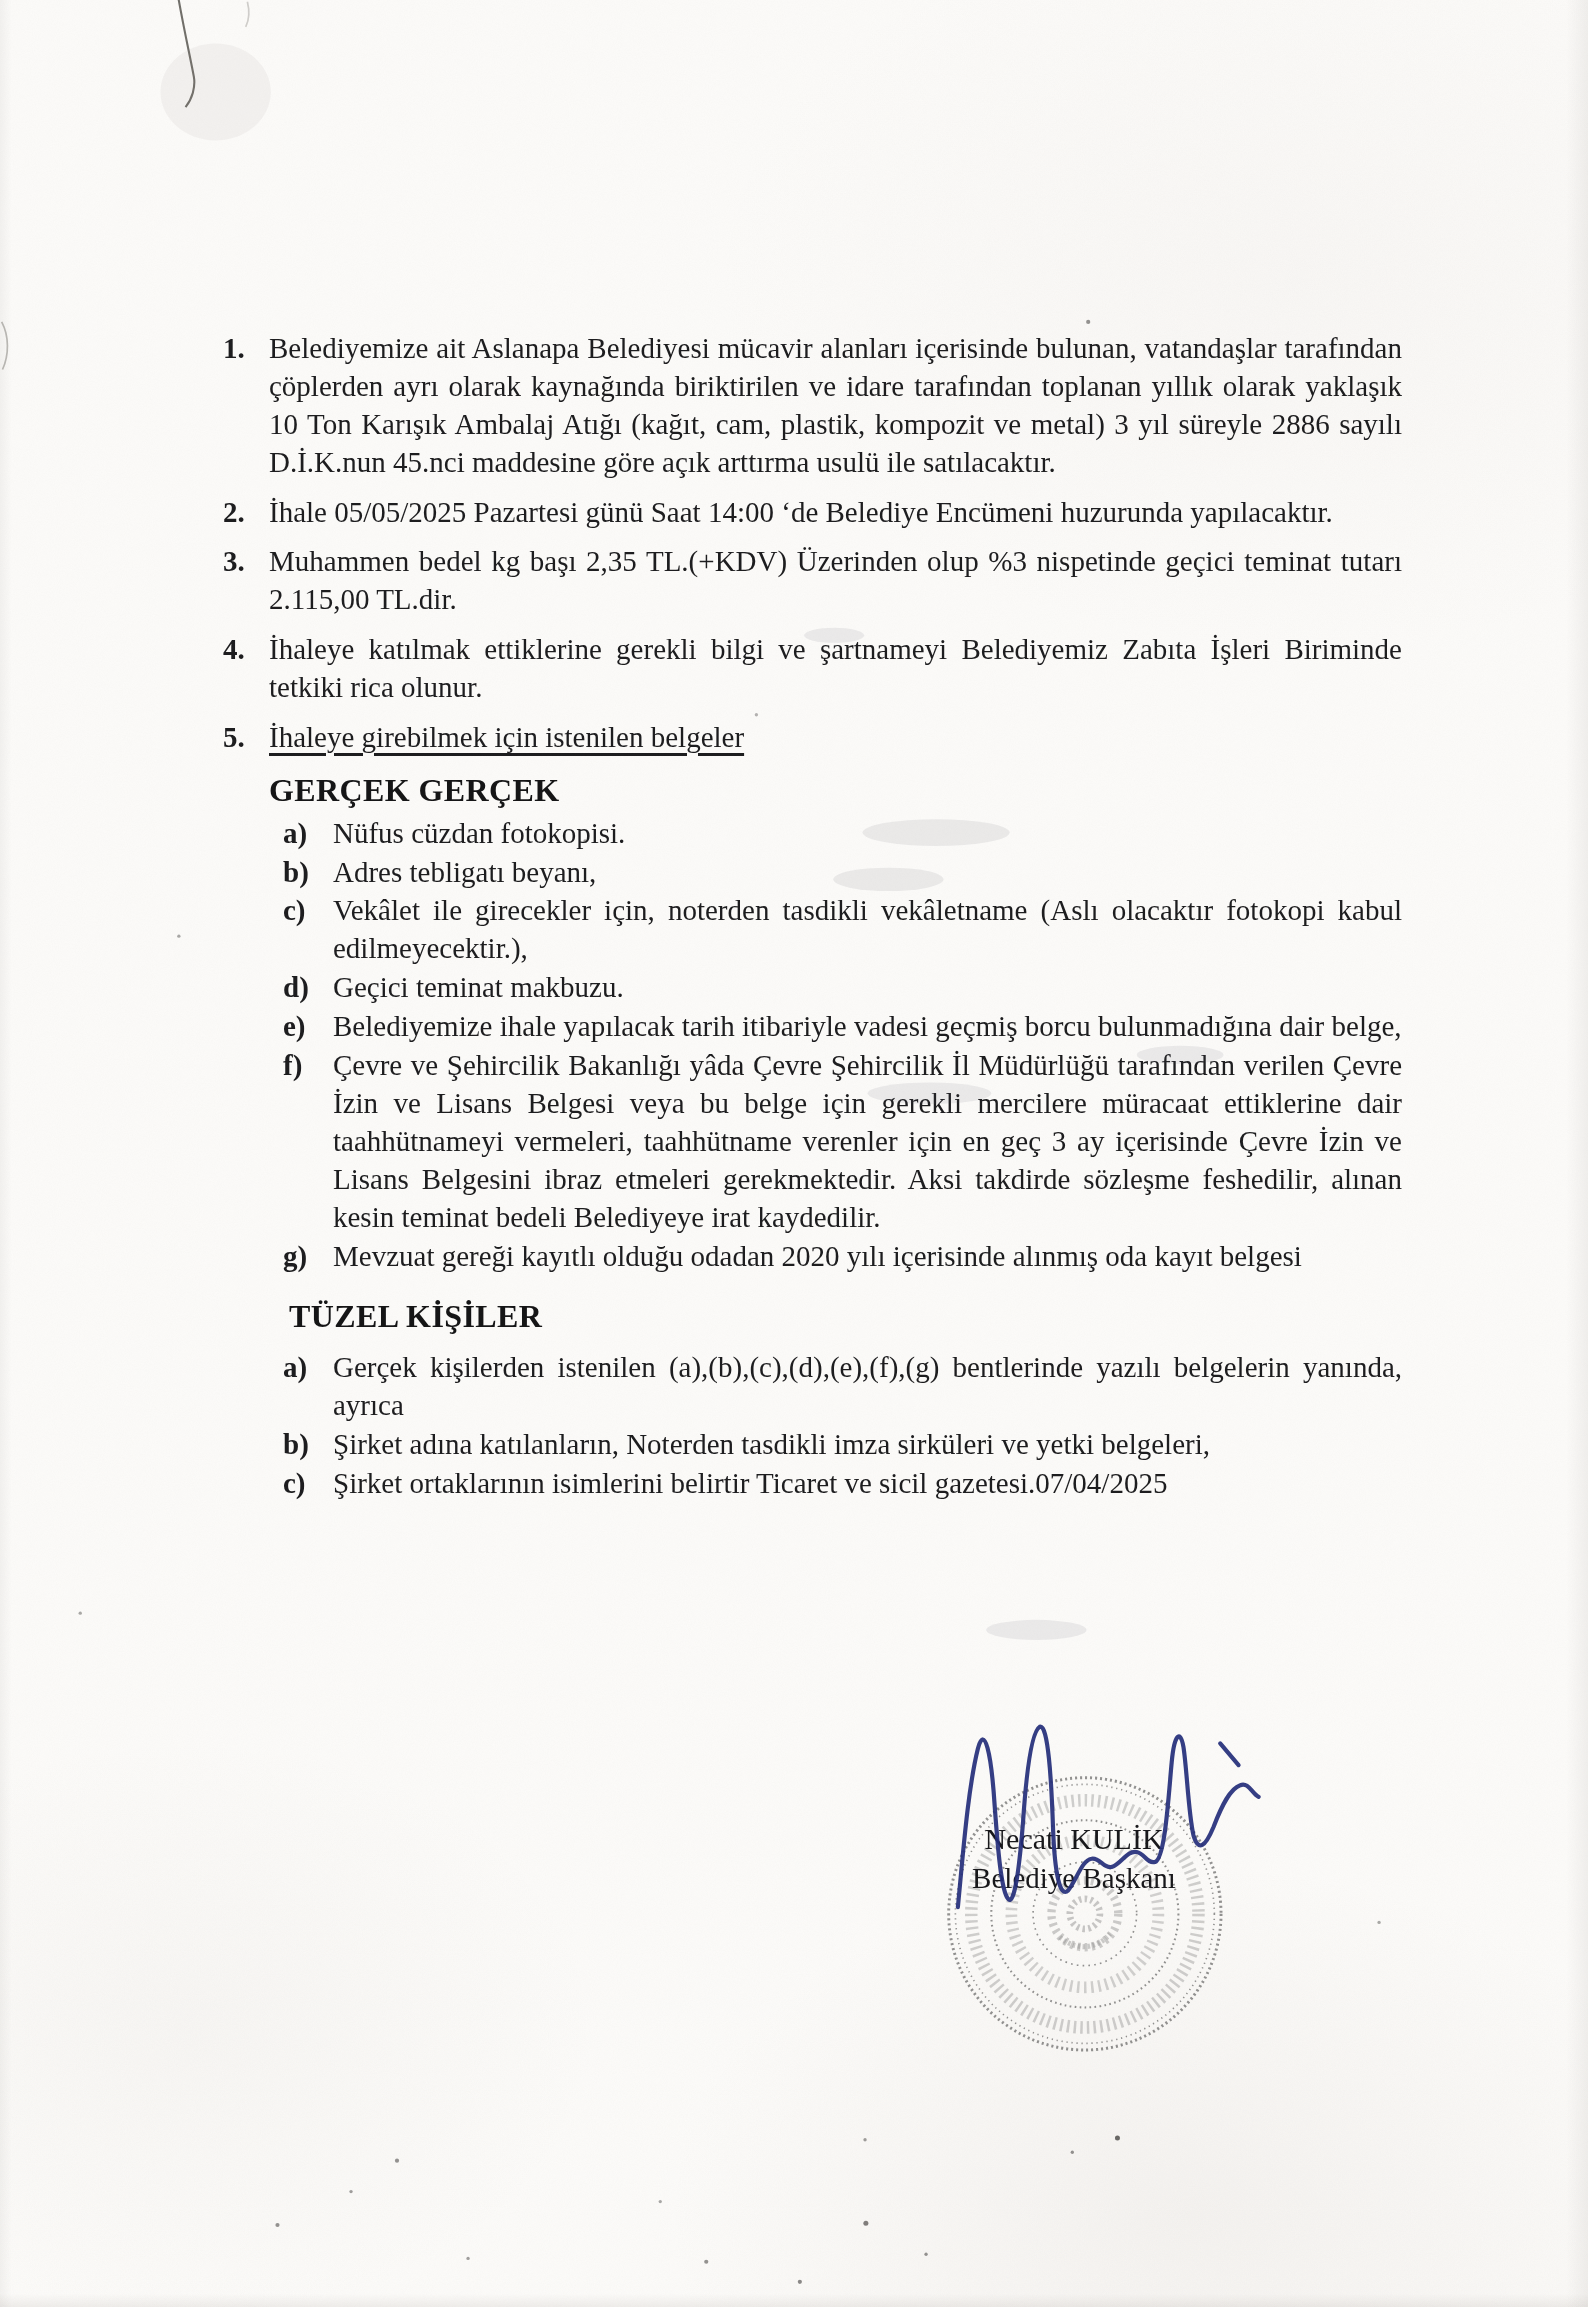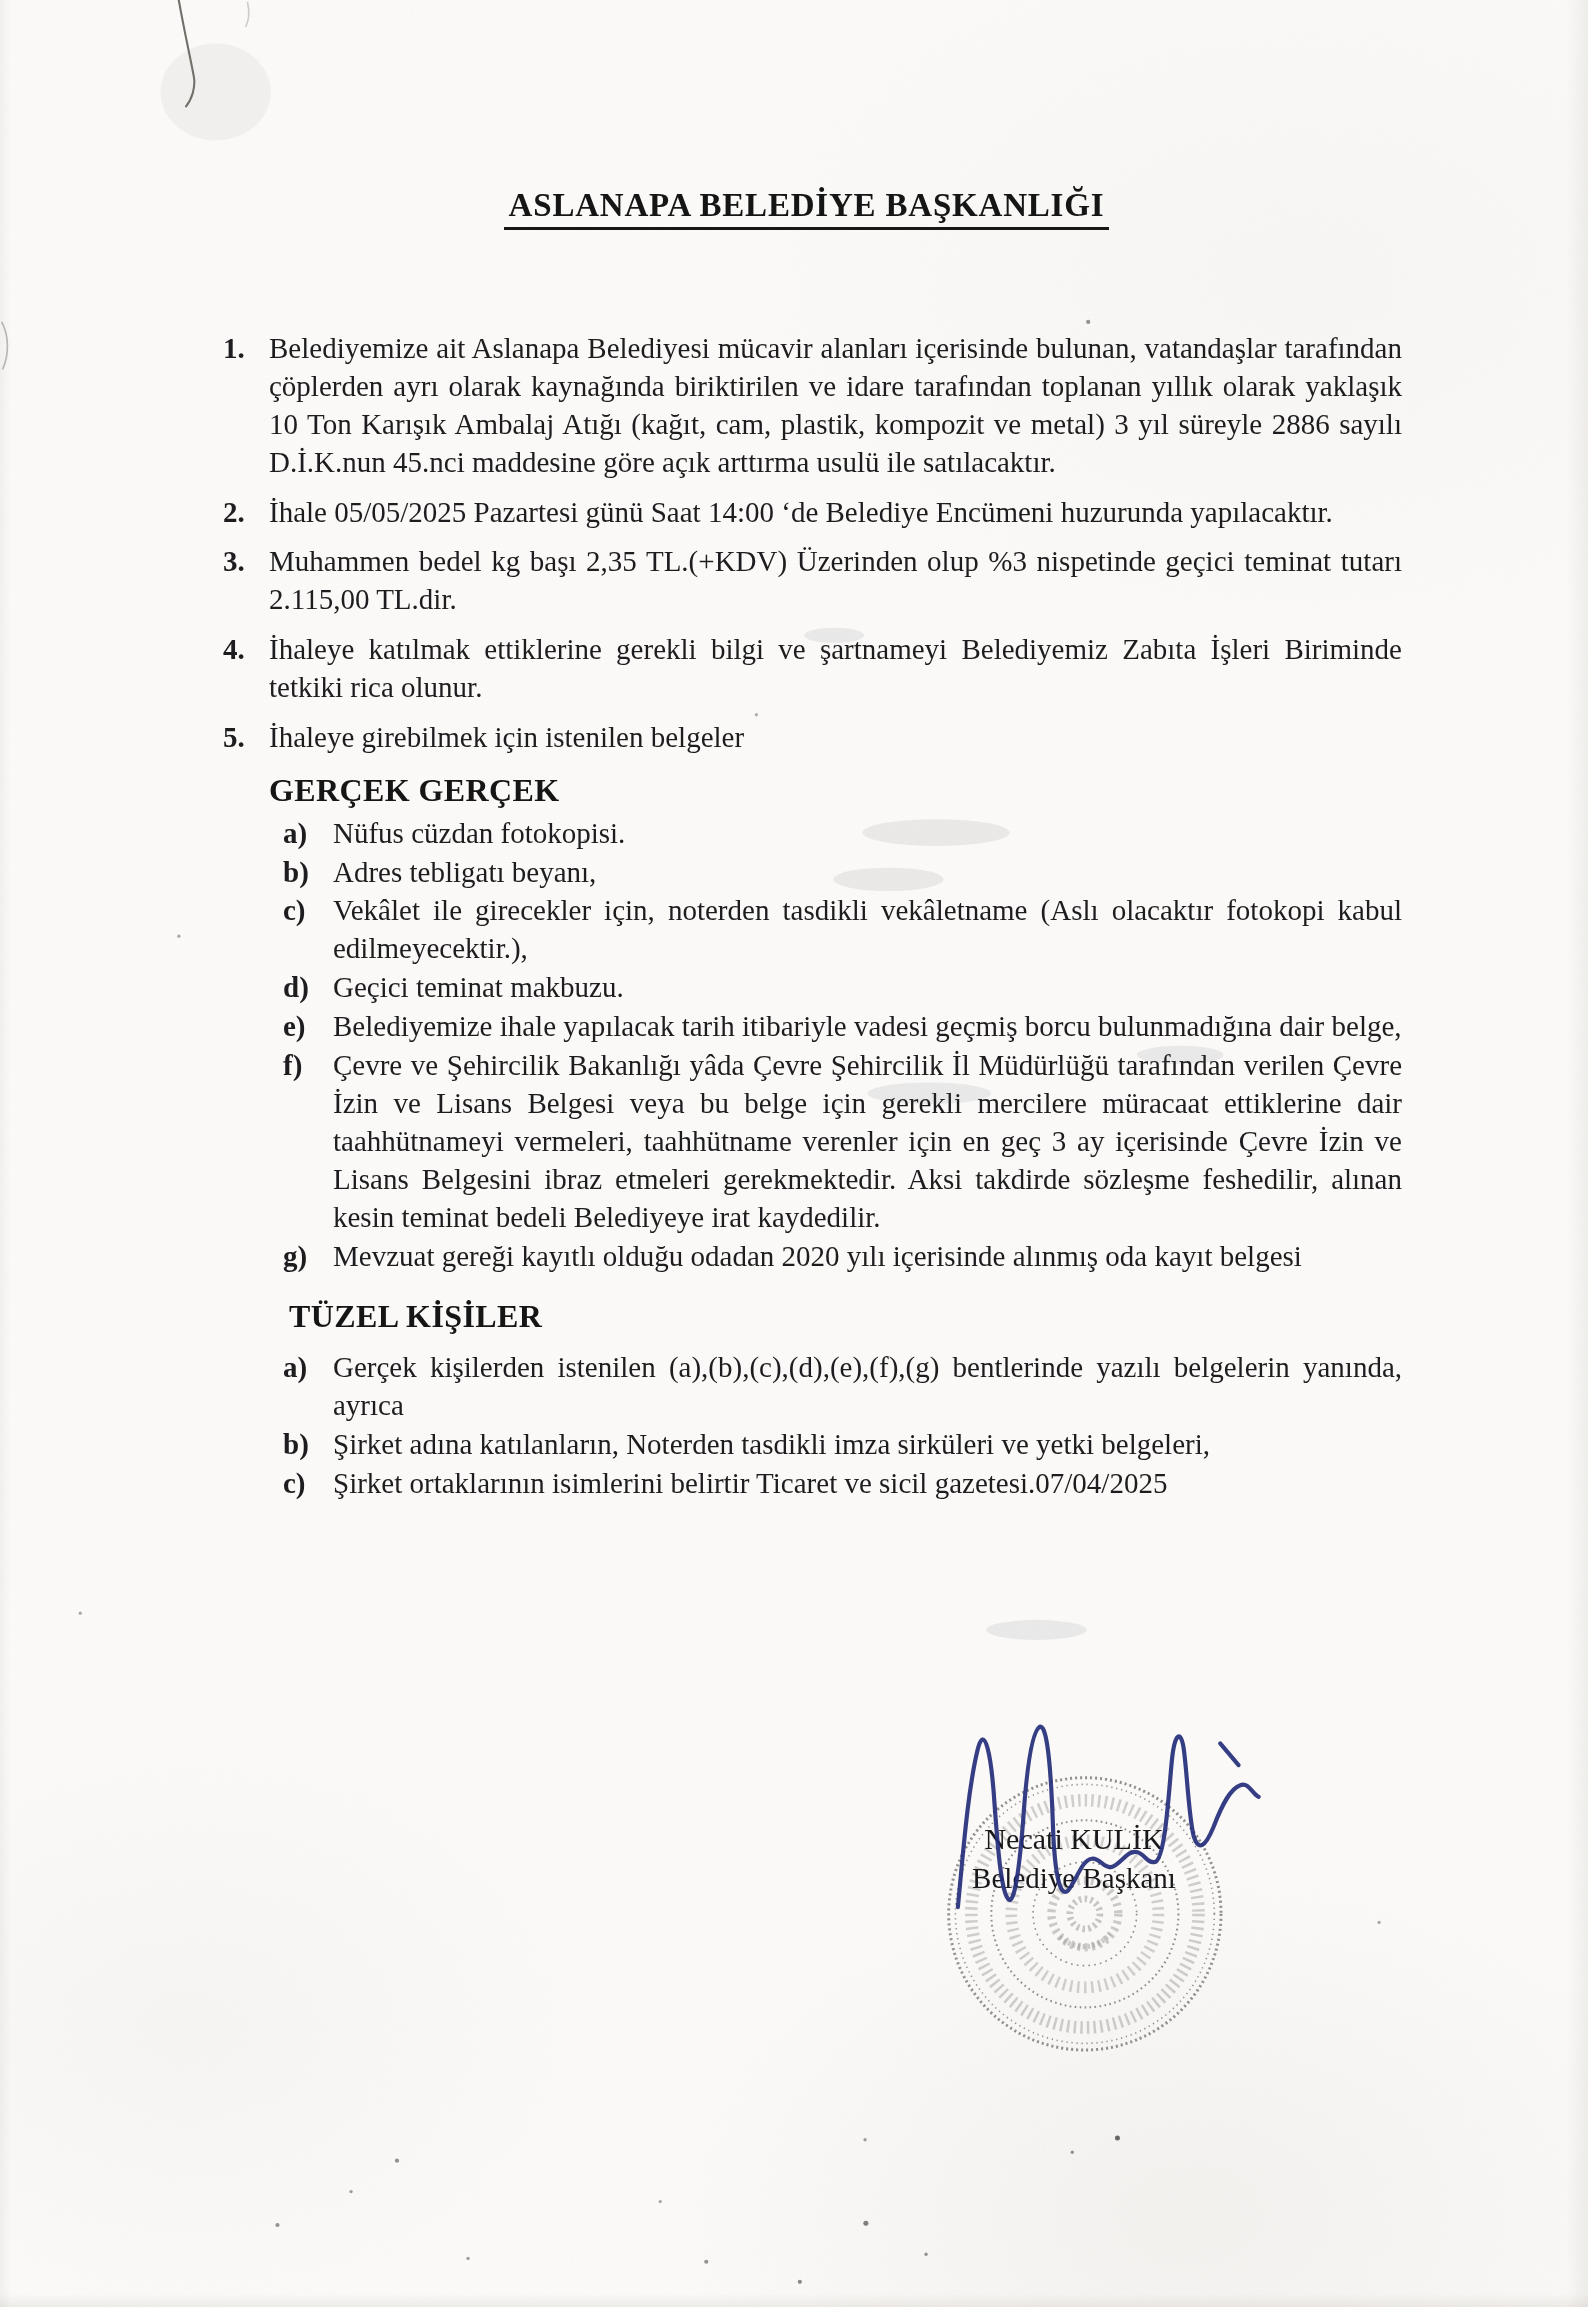--- a/index.html
+++ b/index.html
@@ -25,21 +25,21 @@
     display:inline-block;font-size:33px;font-weight:bold;letter-spacing:0.8px;
     border-bottom:3.3px solid #161616;padding:0 5px 4.2px 5px;line-height:1.1;
     color:#141415;
   }
   .doc-subtitle{margin-top:25px;}
   .content{position:absolute;left:223px;top:329px;width:1179px;font-size:29px;line-height:38px;}
   .item{display:flex;margin-bottom:11.7px;}
   .num{width:46px;font-weight:bold;flex:0 0 46px;}
   .txt{flex:1;text-align:justify;}
   .txt.nojust{text-align:left;}
-  .u{text-decoration-thickness:2.5px;text-underline-offset:5.9px;}
+  .u{text-decoration:underline;text-decoration-thickness:2.5px;text-underline-offset:5.9px;}
   .sec{margin-left:46px;}
   .sec-heading{font-size:32px;font-weight:bold;margin:15px 0 5px 0;letter-spacing:0.4px;color:#141415;}
   .sec-heading.tuzel{margin-top:22px;margin-bottom:13.4px;margin-left:20px;}
   .sub{margin-left:14px;}
   .subitem{display:flex;margin-bottom:0.8px;}
   .letter{width:50px;flex:0 0 50px;font-weight:bold;}
   .stxt{flex:1;text-align:justify;}
   .sig-block{position:absolute;left:815px;top:1705px;width:518px;height:401px;}
   .sig-text{position:absolute;left:0;width:100%;text-align:center;color:#17171a;}
   .sig-name{top:117px;font-size:30px;}
@@ -47,23 +47,20 @@
   .stamp-svg,.ink-svg{position:absolute;left:0;top:0;pointer-events:none;}
   .artifacts{position:absolute;inset:0;pointer-events:none;}
   .noise{position:absolute;inset:0;pointer-events:none;opacity:0.55;}
 </style>
 </head>
 <body>
 
 <div class="page">
 
   <div class="titles">
-    <div>
-      <span class="doc-title">ASLANAPA BELEDİYE BAŞKANLIĞI</span>
-    </div>
   </div>
 
   <div class="content">
 
     <div class="item">
       <div class="num">1.</div>
       <div class="txt">Belediyemize ait Aslanapa Belediyesi mücavir alanları içerisinde bulunan, vatandaşlar tarafından çöplerden ayrı olarak kaynağında biriktirilen ve idare tarafından toplanan yıllık olarak yaklaşık 10 Ton Karışık Ambalaj Atığı (kağıt, cam, plastik, kompozit ve metal) 3 yıl süreyle 2886 sayılı D.İ.K.nun 45.nci maddesine göre açık arttırma usulü ile satılacaktır.</div>
     </div>
 
     <div class="item">

